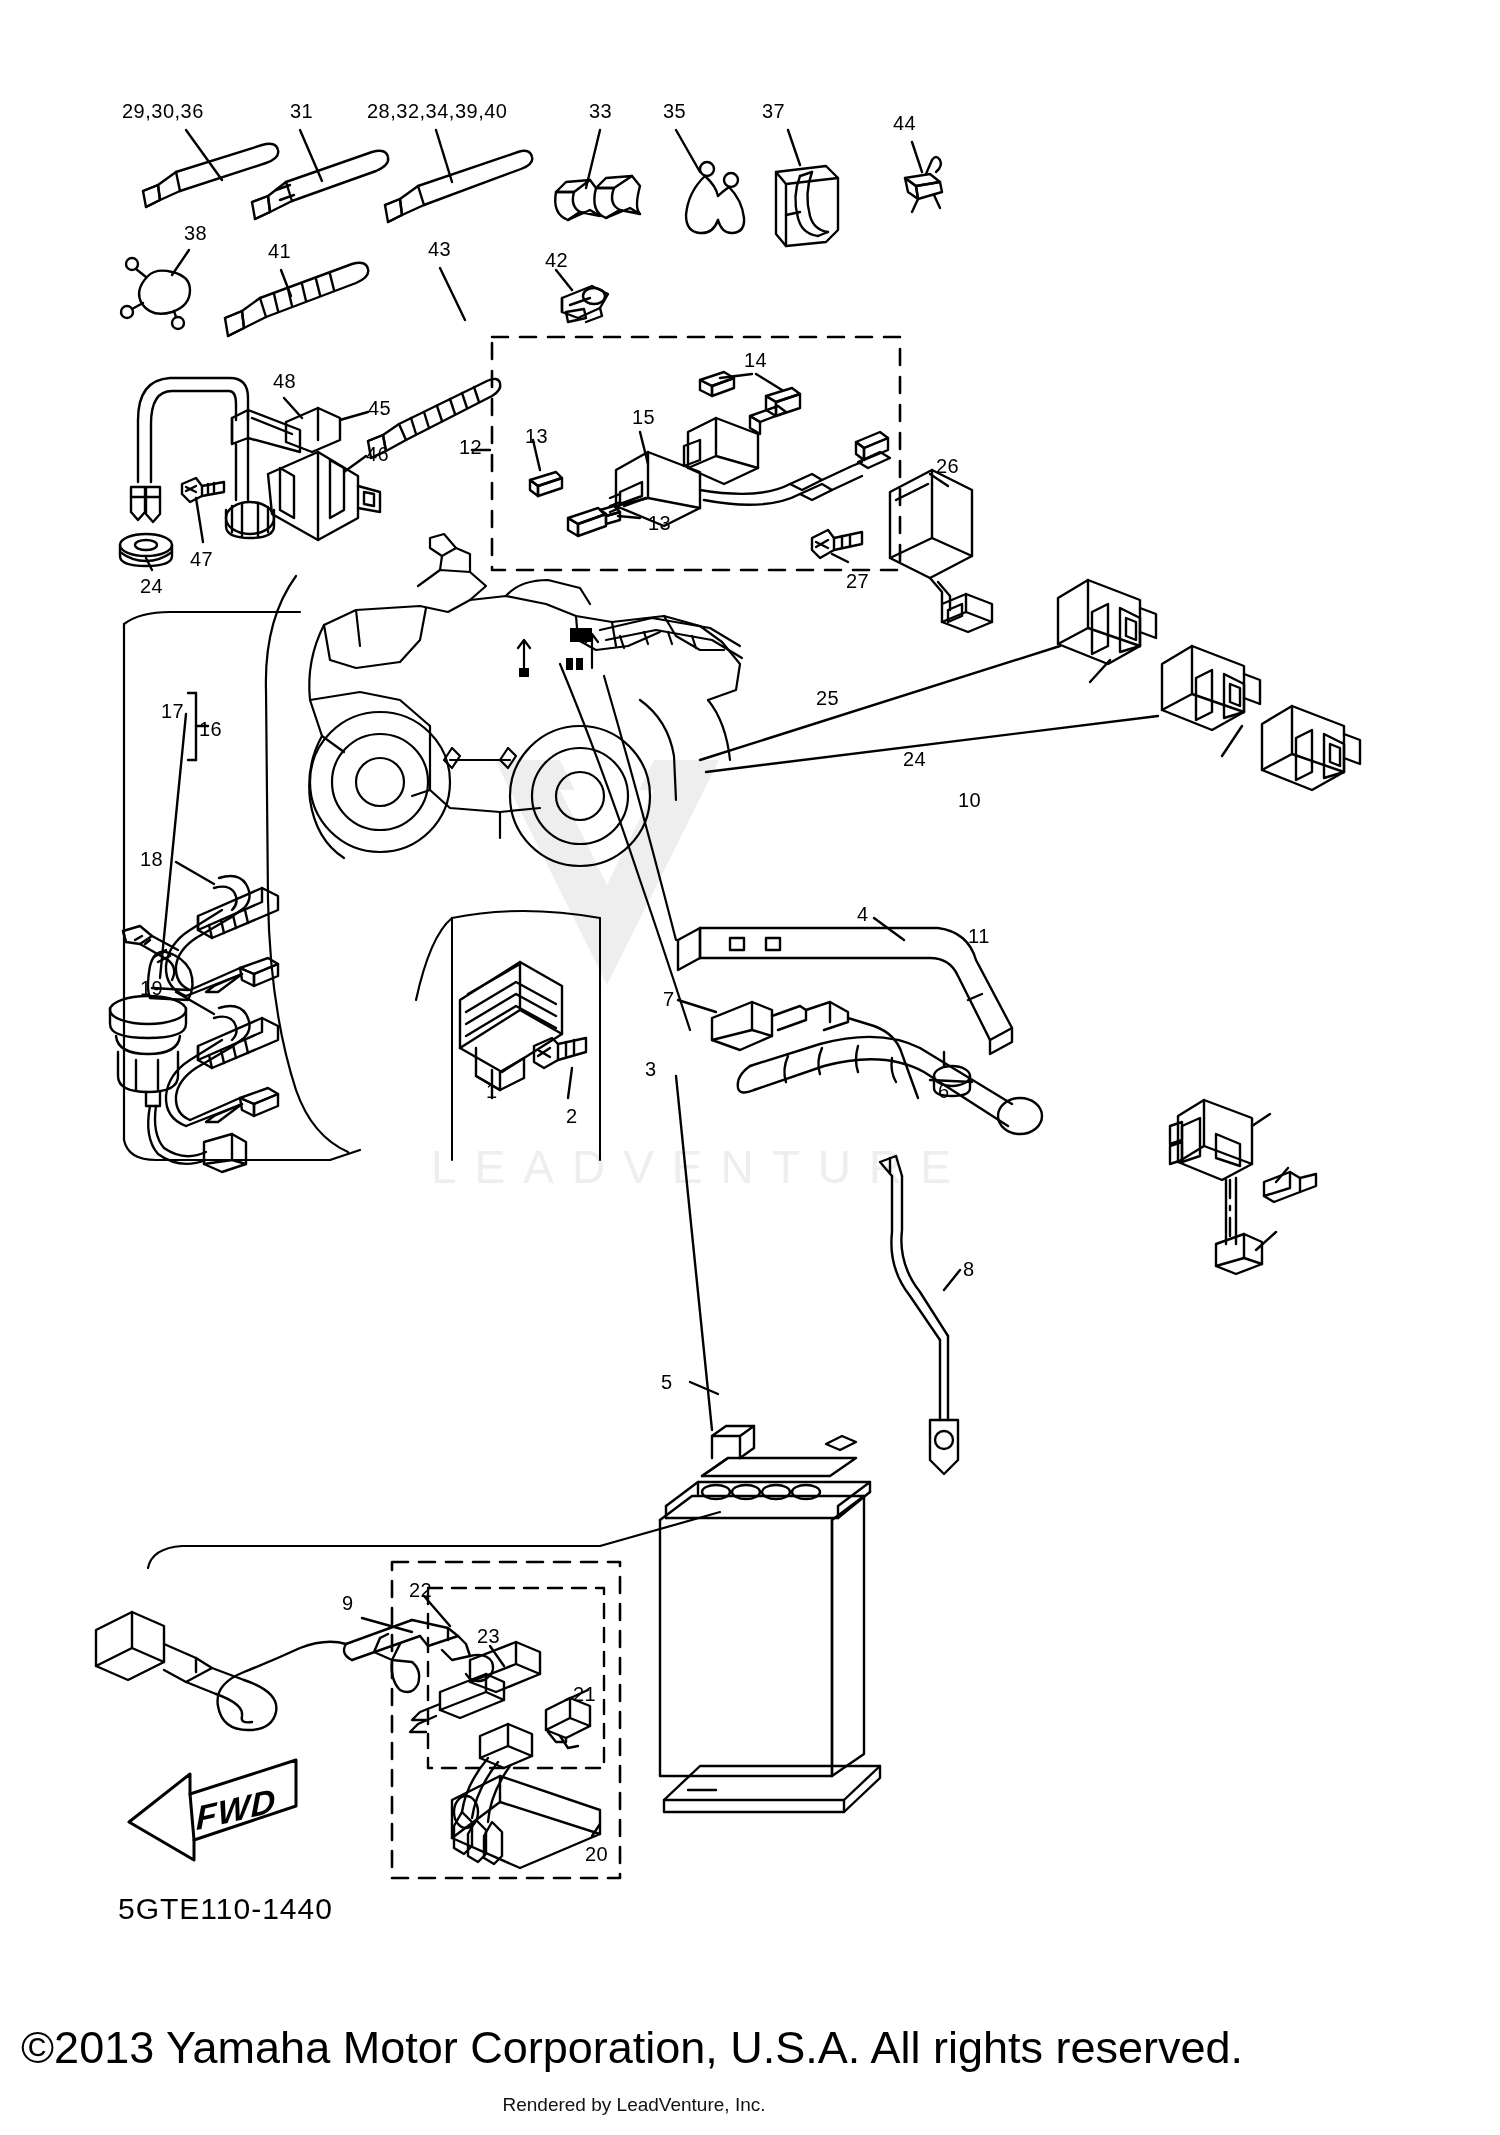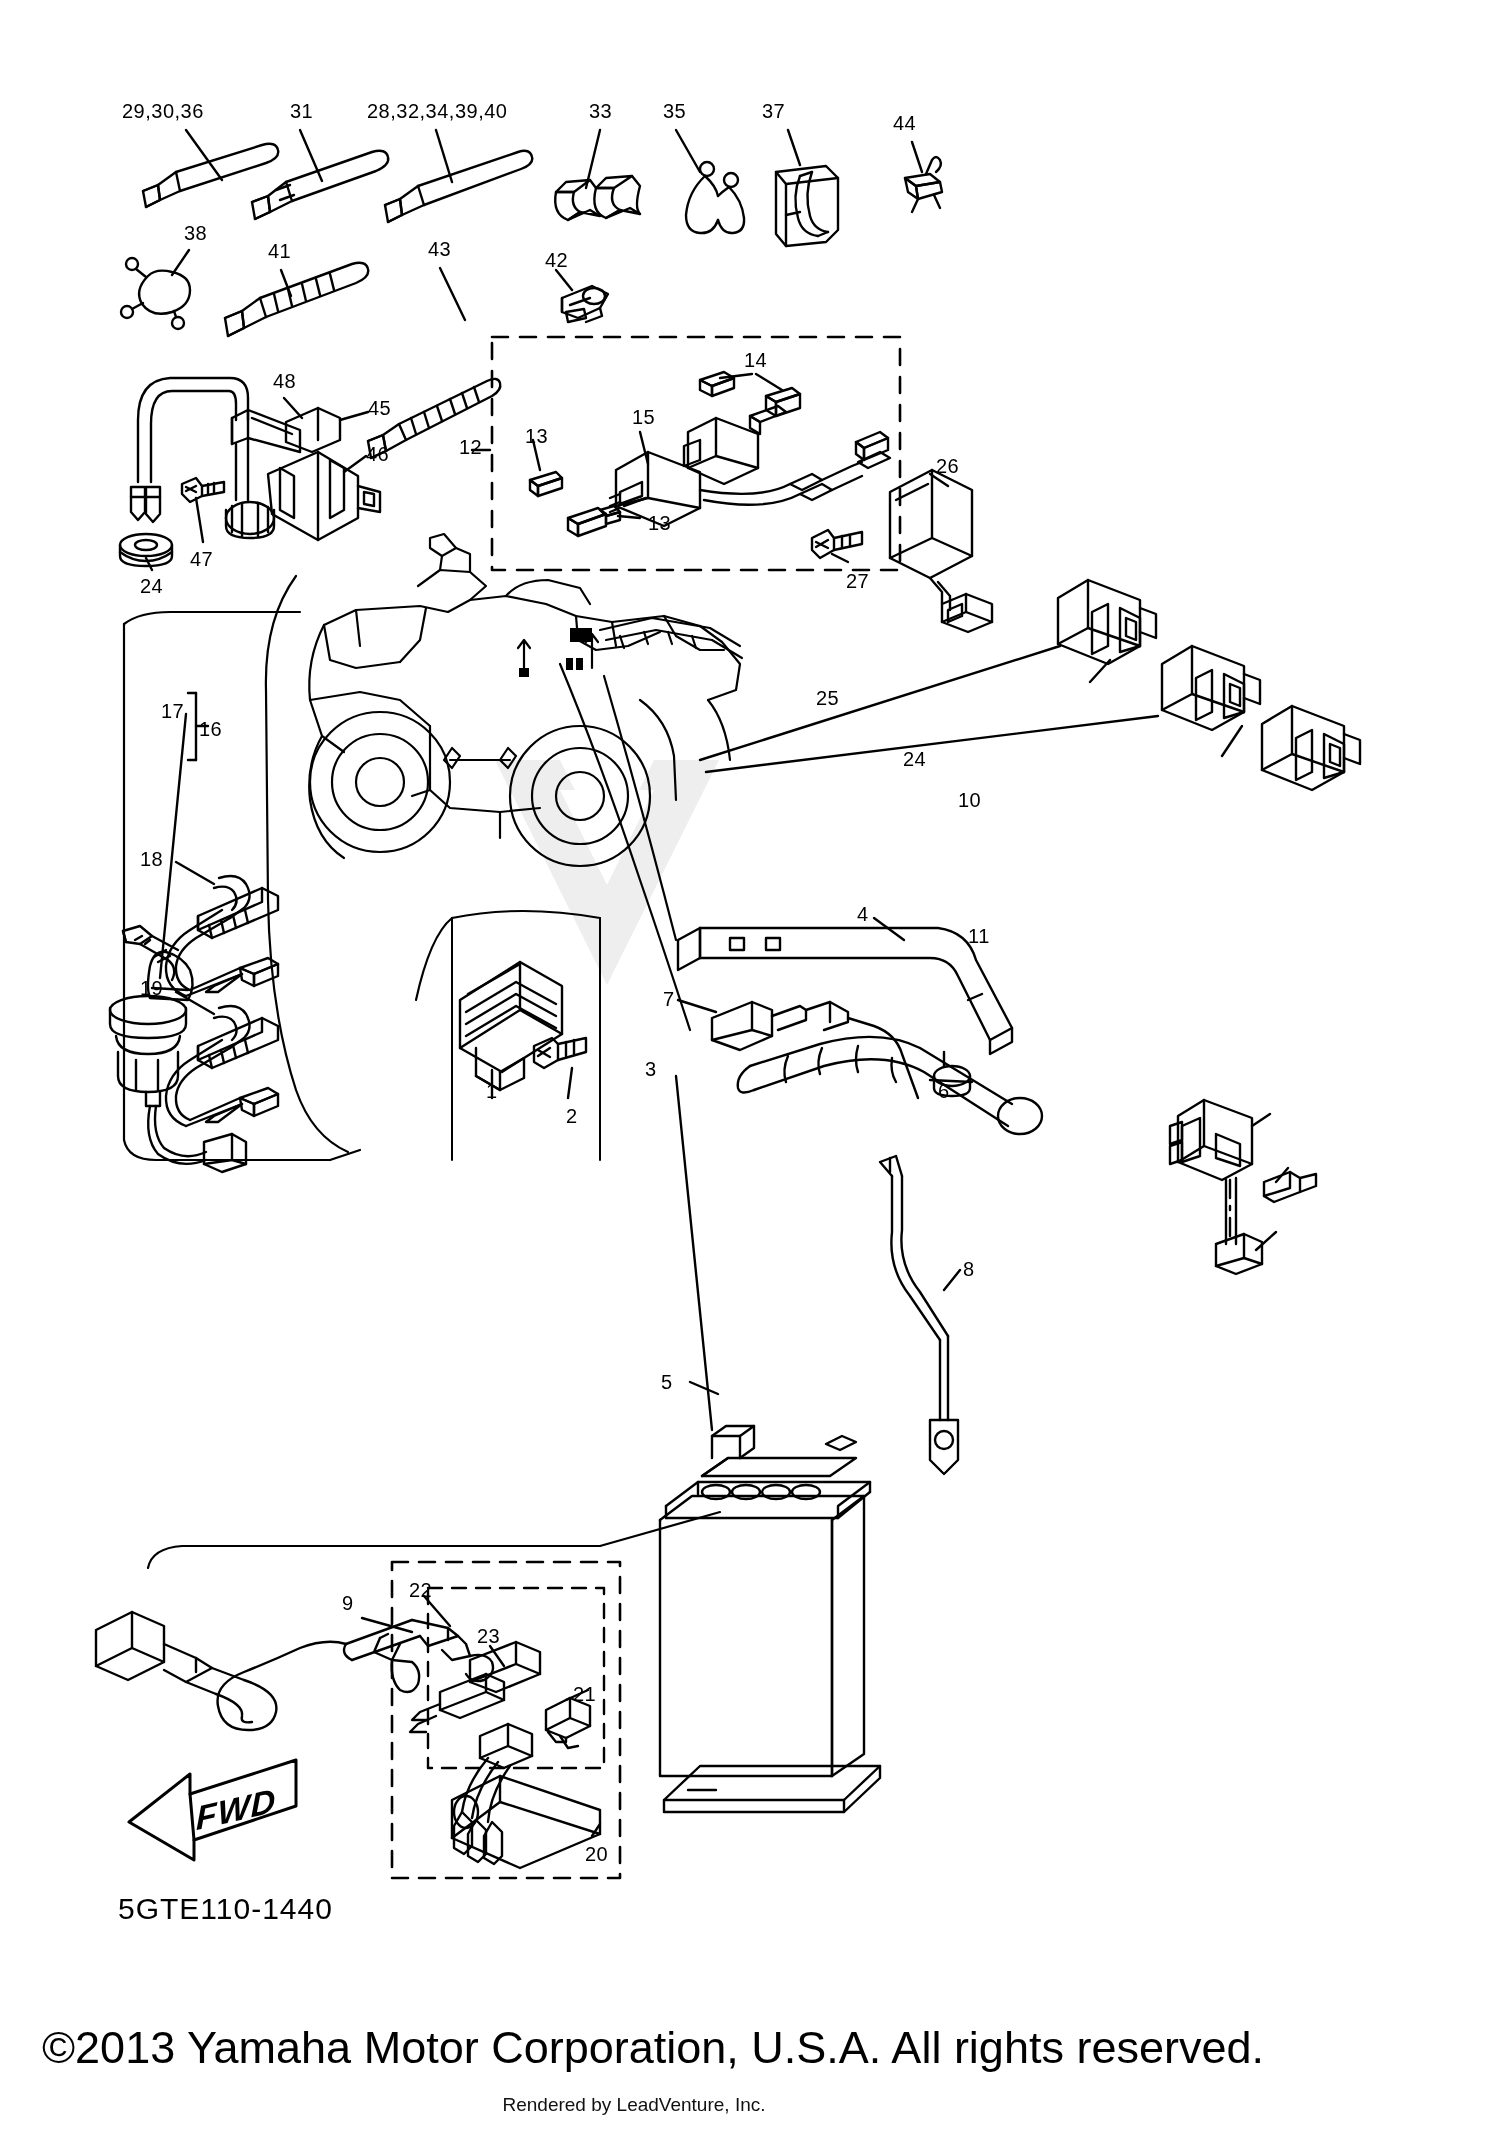--- a/index.html
+++ b/index.html
@@ -12,21 +12,21 @@
   #sheet{position:absolute;left:0;top:0;width:1500px;height:2135px;}
   svg.layer{position:absolute;left:0;top:0;width:1500px;height:2135px;}
   .callout{
     position:absolute;font-size:20px;font-weight:400;letter-spacing:0.5px;
     white-space:nowrap;color:#000;font-family:"Liberation Sans","DejaVu Sans",sans-serif;
   }
   #catalog-code{
     position:absolute;left:118px;top:1892px;font-size:30px;letter-spacing:1px;
   }
   #copyright{
-    position:absolute;left:0;top:2022px;width:1264px;text-align:right;
+    position:absolute;left:0;top:2022px;width:1264px;text-align:center;
     font-size:45px;font-family:"Liberation Sans","DejaVu Sans",sans-serif;
     white-space:nowrap;
   }
   #rendered-by{
     position:absolute;left:0;top:2094px;width:1268px;text-align:center;
     font-size:19px;color:#111;font-family:"Liberation Sans","DejaVu Sans",sans-serif;
   }
   #watermark-text{
     position:absolute;left:320px;top:1140px;width:760px;text-align:center;
     font-size:46px;letter-spacing:18px;color:#eeeeee;font-weight:400;
@@ -41,20 +41,21 @@
 <body>
 
 <div id="sheet">
 
   <svg class="layer" viewBox="0 0 1500 2135" preserveAspectRatio="none" aria-hidden="true">
     <g fill="#eeeeee" stroke="none">
       <path d="M495 760 L560 760 L607 855 L654 760 L719 760 L607 985 Z"></path>
       <path d="M560 790 L600 790 L607 805 L614 790 L654 790 L607 885 Z" fill="#ffffff"></path>
     </g>
   </svg>
+  <div id="watermark-text">LEADVENTURE</div>
 
   <svg class="layer" viewBox="0 0 1500 2135" preserveAspectRatio="none">
     <g fill="none" stroke="#000" stroke-width="2.4" stroke-linecap="round" stroke-linejoin="round">
 
       <line x1="186" y1="130" x2="222" y2="180"></line>
       <g>
         <path d="M158 185 L176 172 L262 145 Q276 141 278 150 Q280 158 266 163 L180 191 L160 200 Z"></path>
         <path d="M158 185 L160 200 L146 207 L143 191 Z"></path>
         <path d="M143 191 L158 185"></path>
         <path d="M146 207 L160 200"></path>

